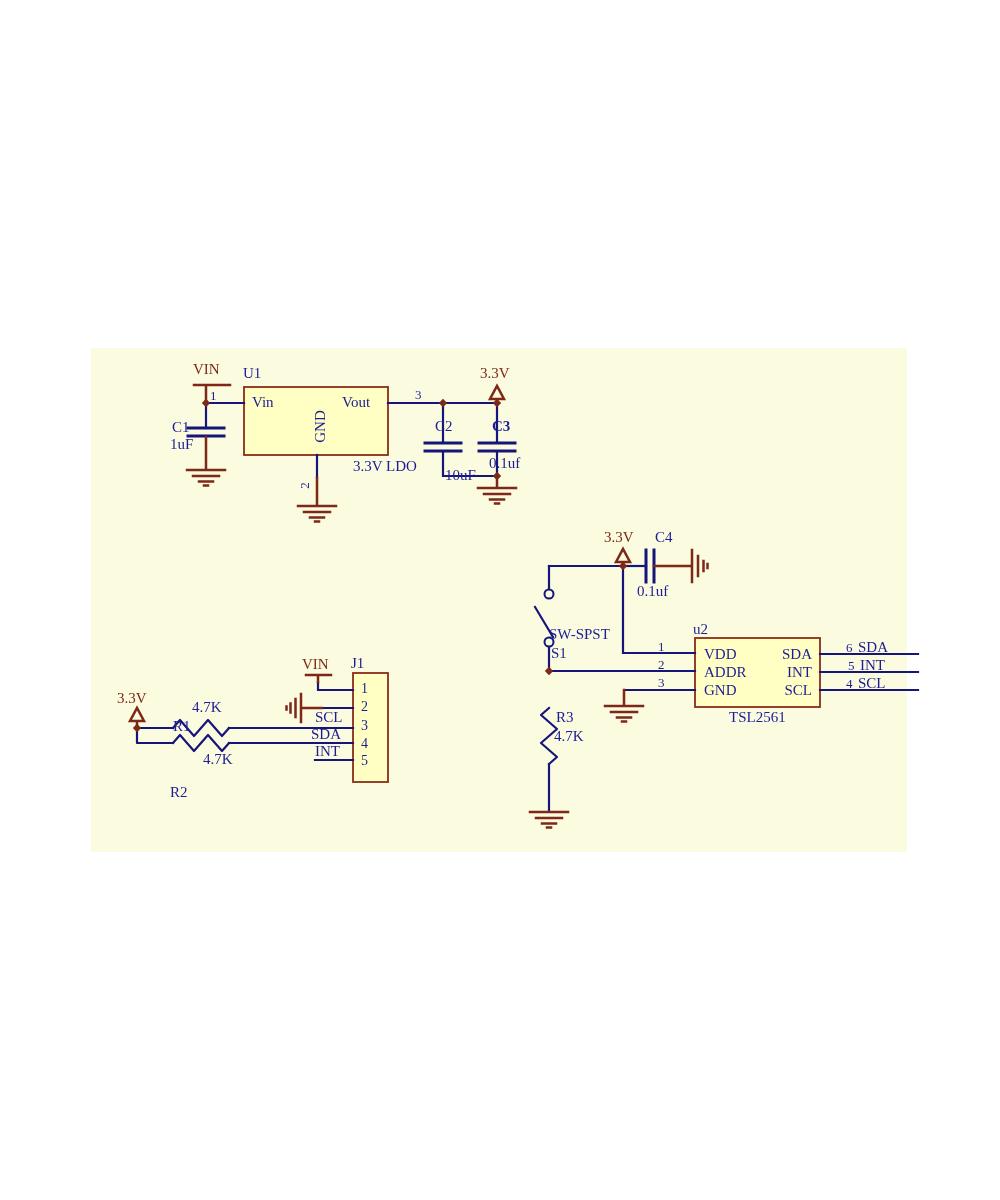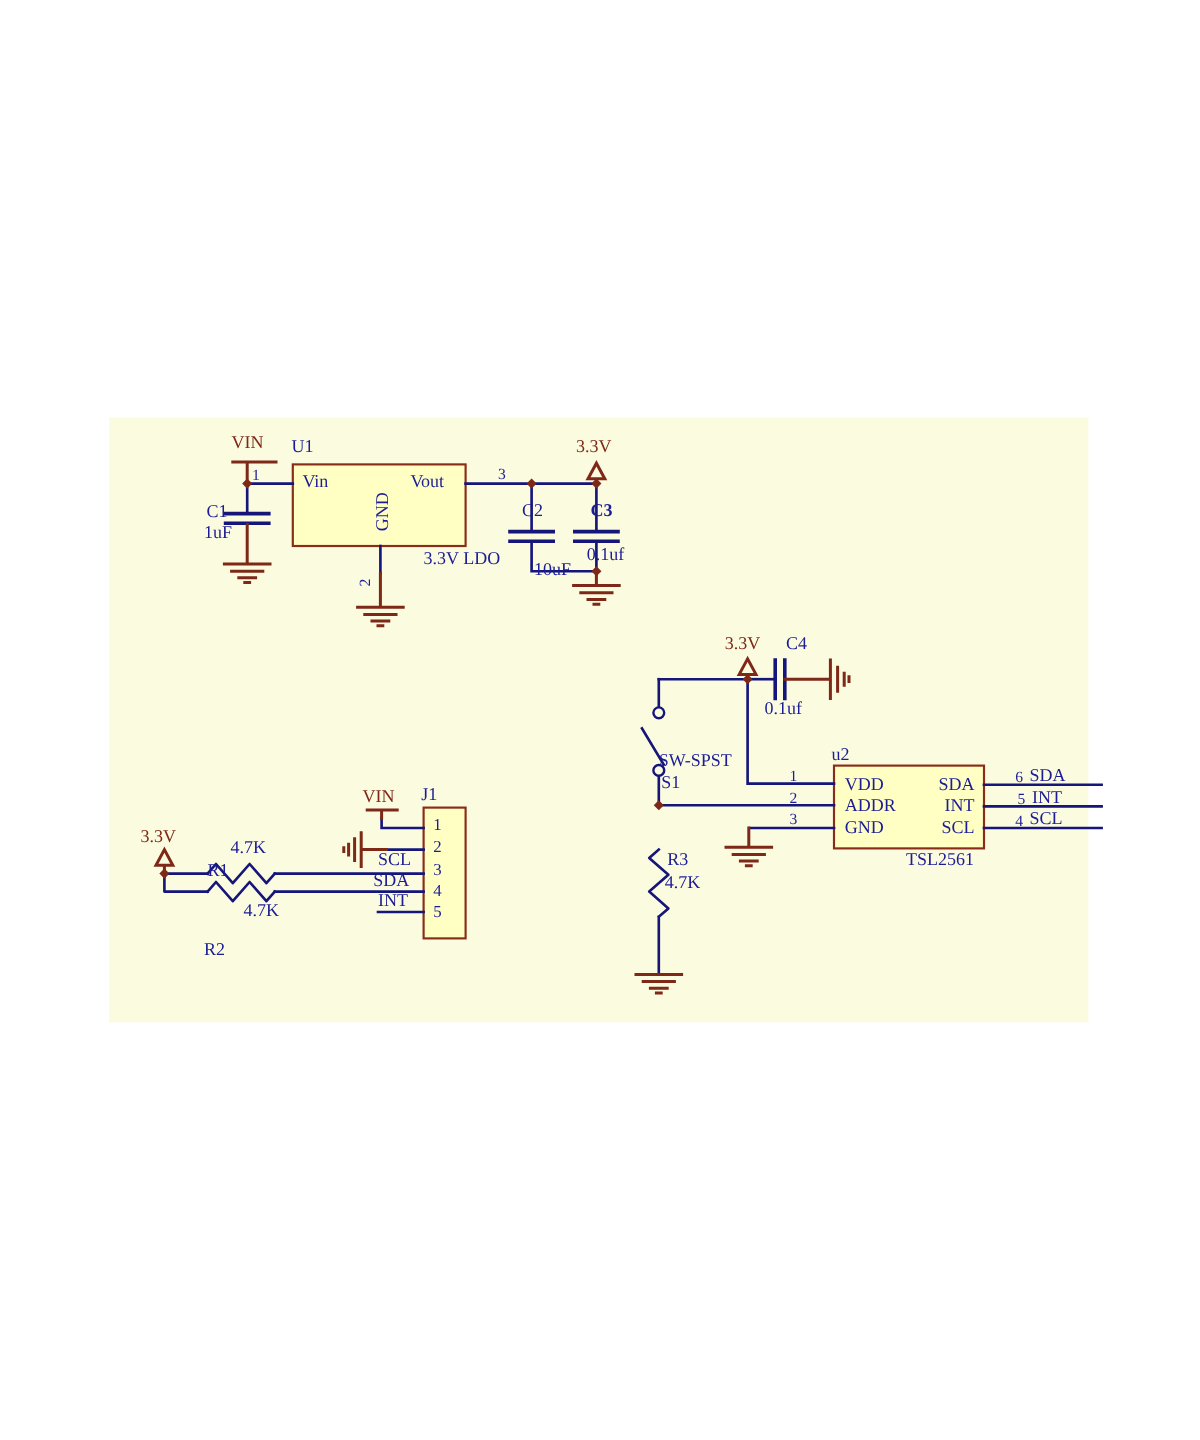--- a/index.html
+++ b/index.html
@@ -141,21 +141,21 @@
 <div class="lbl" style="left:704px;top:683px;">GND</div>
 <div class="lbl rgt" style="left:755px;top:647px;width:57px;">SDA</div>
 <div class="lbl rgt" style="left:755px;top:665px;width:57px;">INT</div>
 <div class="lbl rgt" style="left:755px;top:683px;width:57px;">SCL</div>
 <div class="lbl sm" style="left:846px;top:641px;">6</div>
 <div class="lbl" style="left:858px;top:640px;">SDA</div>
 <div class="lbl sm" style="left:848px;top:659px;">5</div>
 <div class="lbl" style="left:860px;top:658px;">INT</div>
 <div class="lbl sm" style="left:846px;top:677px;">4</div>
 <div class="lbl" style="left:858px;top:676px;">SCL</div>
-<div class="lbl" style="left:755px;top:710px;">TSL2561</div>
+<div class="lbl" style="left:729px;top:710px;">TSL2561</div>
 <div class="lbl" style="left:556px;top:710px;">R3</div>
 <div class="lbl" style="left:554px;top:729px;">4.7K</div>
 
 <div class="lbl red" style="left:117px;top:691px;">3.3V</div>
 <div class="lbl" style="left:173px;top:707px;margin-top:12px;">R1</div>
 <div class="lbl" style="left:192px;top:700px;">4.7K</div>
 <div class="lbl" style="left:170px;top:785px;">R2</div>
 <div class="lbl" style="left:203px;top:752px;">4.7K</div>
 <div class="lbl red" style="left:302px;top:657px;">VIN</div>
 <div class="lbl" style="left:351px;top:656px;">J1</div>

